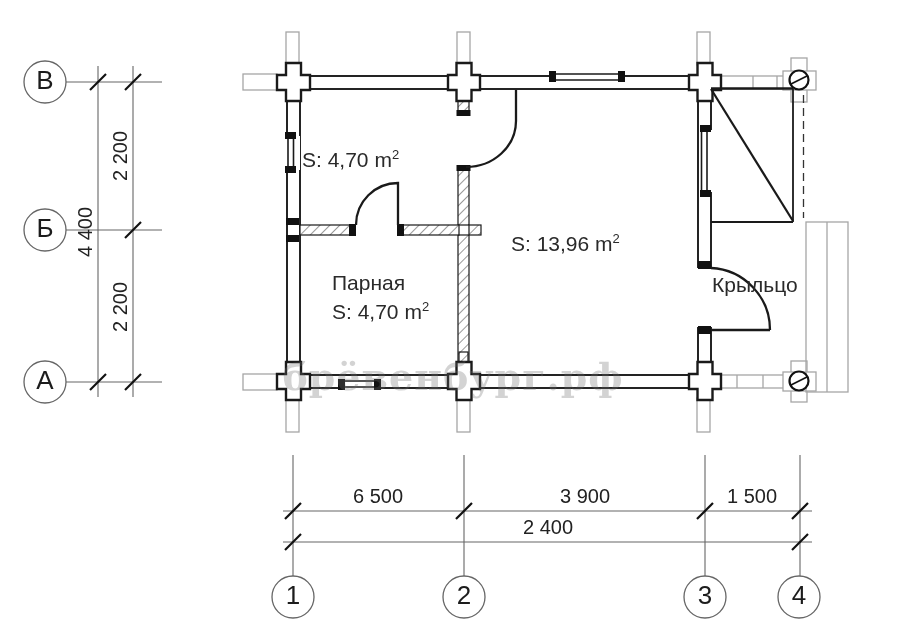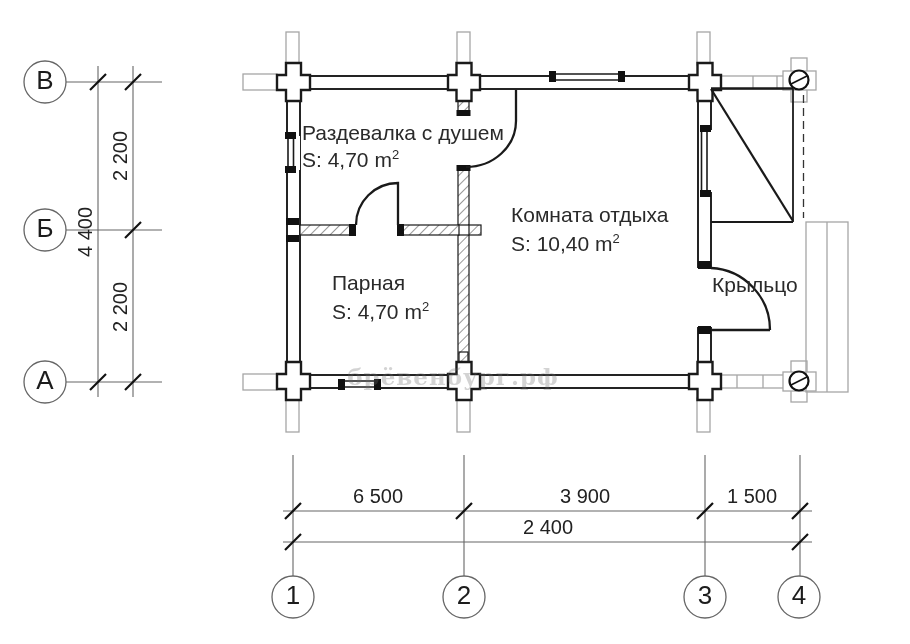--- a/index.html
+++ b/index.html
@@ -9,21 +9,21 @@
   .label{position:absolute;color:#2a2a2a;white-space:nowrap;line-height:1.25;}
   .room-name{font-size:21px;}
   .room-area{font-size:21px;text-align:center;}
   .room-area sup{font-size:13px;}
   .dim{position:absolute;font-size:20px;color:#222;white-space:nowrap;
        transform:translate(-50%,-50%);}
   .dim.vert{transform:translate(-50%,-50%) rotate(-90deg);}
   .axis-label{position:absolute;font-size:26px;color:#1c1c1c;white-space:nowrap;
        transform:translate(-50%,-54%);}
   #watermark{position:absolute;left:453px;top:376px;transform:translate(-50%,-50%);
-       font-family:"DejaVu Serif",serif;font-weight:bold;font-size:23px;
+       font-family:"DejaVu Serif",serif;font-weight:bold;font-size:38px;
        color:rgba(110,110,110,0.30);letter-spacing:1px;}
 </style>
 </head>
 <body>
 
 <div id="stage">
 
 <svg id="plan-svg" width="910" height="644" viewBox="0 0 910 644">
   <defs>
     <pattern id="hatch" width="7" height="7" patternUnits="userSpaceOnUse" patternTransform="rotate(45)">
@@ -195,25 +195,23 @@
   <g fill="#ffffff" stroke="#666" stroke-width="1.3">
     <circle cx="293" cy="597" r="21"></circle>
     <circle cx="464" cy="597" r="21"></circle>
     <circle cx="705" cy="597" r="21"></circle>
     <circle cx="799" cy="597" r="21"></circle>
   </g>
 </svg>
 
   <div id="watermark">брёвенбург.рф</div>
 
-  <div class="label room-name" style="left:302px;top:120px">Раздевалка с душем</div>
   <div class="label room-area" style="left:302px;top:147px"><span>S: 4,70 m</span><sup>2</sup></div>
 
-  <div class="label room-name" style="left:511px;top:202px">Комната отдыха</div>
-  <div class="label room-area" style="left:511px;top:231px"><span>S: 10,40 m</span><sup>2</sup></div>
+  <div class="label room-area" style="left:511px;top:231px"><span>S: 13,96 m</span><sup>2</sup></div>
 
   <div class="label room-name" style="left:332px;top:270px">Парная</div>
   <div class="label room-area" style="left:332px;top:299px"><span>S: 4,70 m</span><sup>2</sup></div>
 
   <div class="label room-name" style="left:712px;top:272px">Крыльцо</div>
 
   <div class="dim vert" style="left:120px;top:156px">2 200</div>
   <div class="dim vert" style="left:120px;top:307px">2 200</div>
   <div class="dim vert" style="left:85px;top:232px">4 400</div>
 

